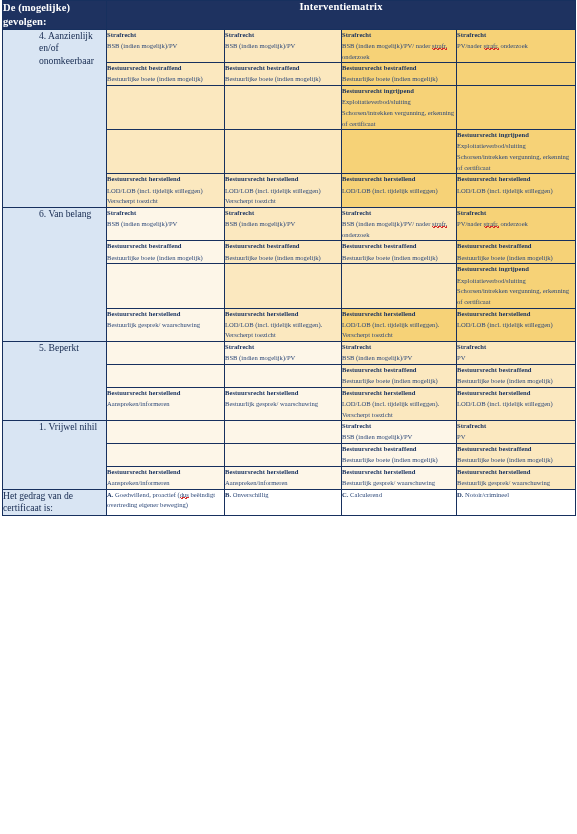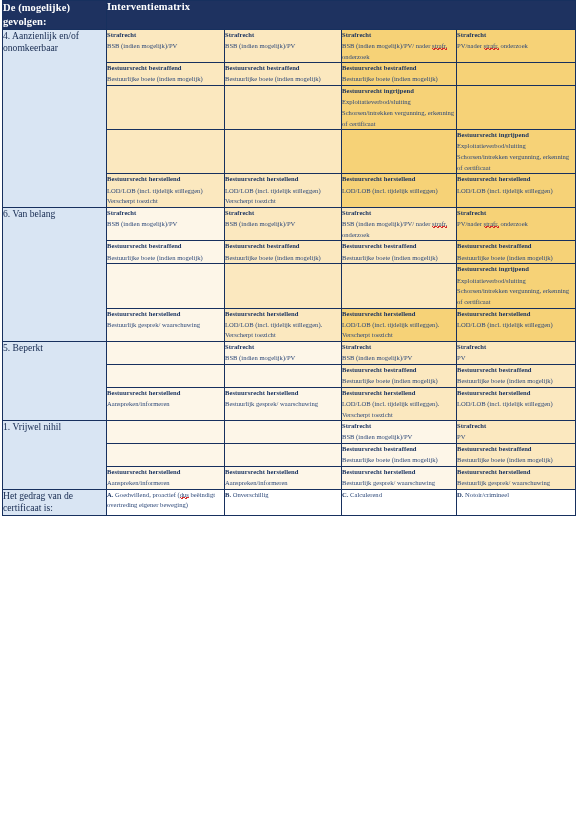--- a/index.html
+++ b/index.html
@@ -32,32 +32,32 @@
 
   
   td.hd-left{
     background:#1e3260;color:#ffffff;
     padding:7px 7px 8px 9px;
     font-weight:bold;font-size:10.5px;line-height:1.32;
     letter-spacing:.1px;
   }
   td.hd-title{
     background:#1e3260;color:#ffffff;
-    text-align:left;vertical-align:middle;
+    text-align:center;vertical-align:middle;
     font-weight:bold;font-size:10.5px;letter-spacing:.2px;
   }
 
   
   td.rowlab{
     background:#d9e5f3;
     padding:6px 4px 4px 8px;
     font-size:9.6px;line-height:1.3;
     color:#15294f;
   }
-  td.rowlab .lab{display:block;}
+  td.rowlab .lab{display:block;padding-left:36px;}
 
   td.foot-lab{
     background:#d9e5f3;
     padding:7px 4px 4px 8px;
     font-size:9.6px;line-height:1.3;
     color:#15294f;
   }
 
   
   td.cell{

